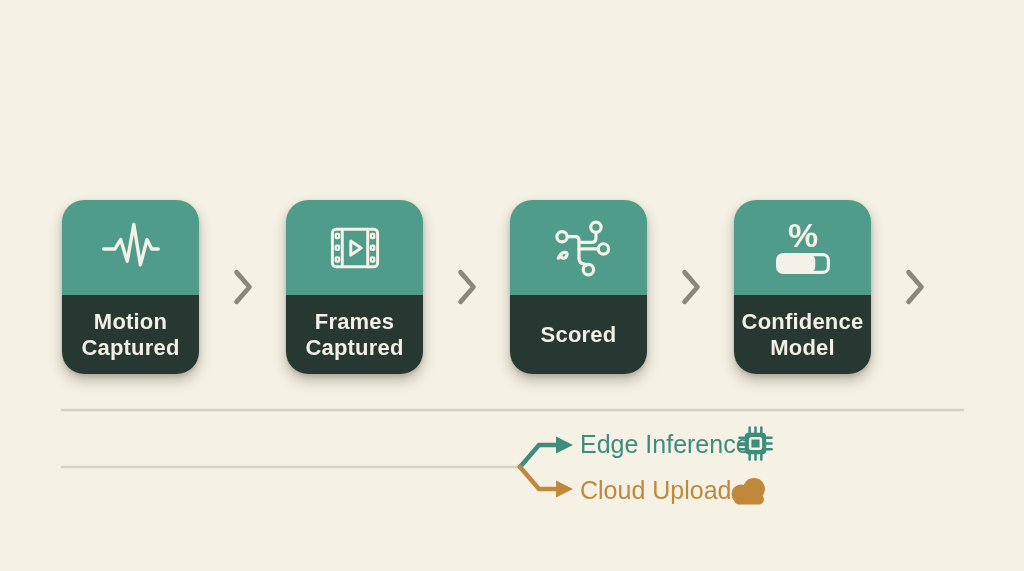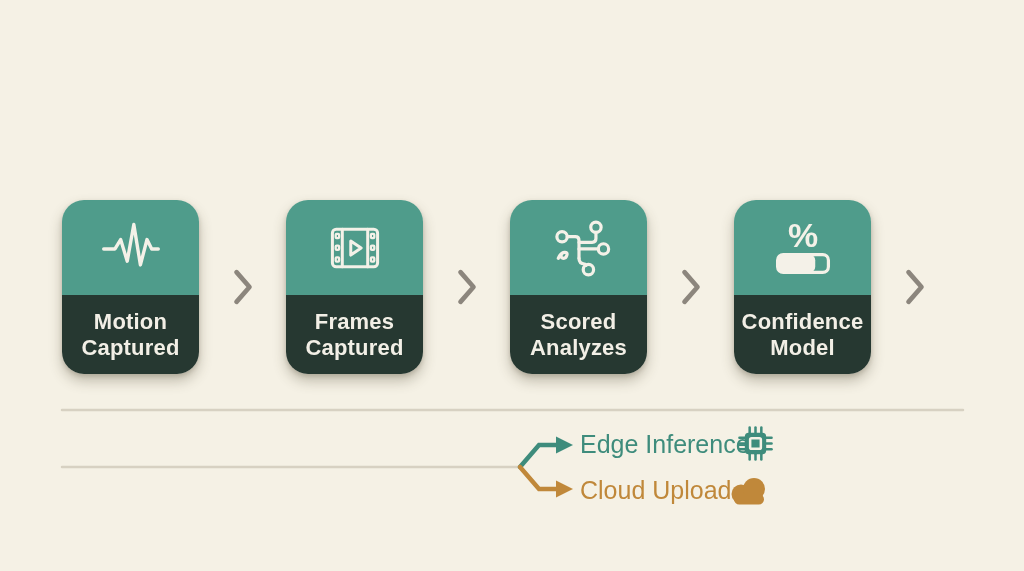--- a/index.html
+++ b/index.html
@@ -114,21 +114,20 @@
             <path d="M21.5 22 H30 Q34 22 34 26 V45"></path>
             <path d="M52 17.5 V24 Q52 28 48 28 H34"></path>
             <path d="M54.5 35 H34"></path>
             <path d="M34 45 Q34 51 40 51 L41.5 52.5"></path>
             <path d="M12 45 C15 37 23 37 21 42 C19.5 46.5 13 45.5 15.5 40.5"></path>
           </g>
         </svg>
       </div>
       <div class="card-bottom">
         <span>Scored</span>
-        <span>Analyzes</span>
       </div>
     </div>
 
     <div class="sep">
       <svg width="26" height="42" viewBox="0 0 28 44">
         <path d="M7 6 L21 22 L7 38" fill="none" stroke="var(--chevron,#8C867D)" stroke-width="5" stroke-linecap="round" stroke-linejoin="round"></path>
       </svg>
     </div>
 
     <div class="card">

